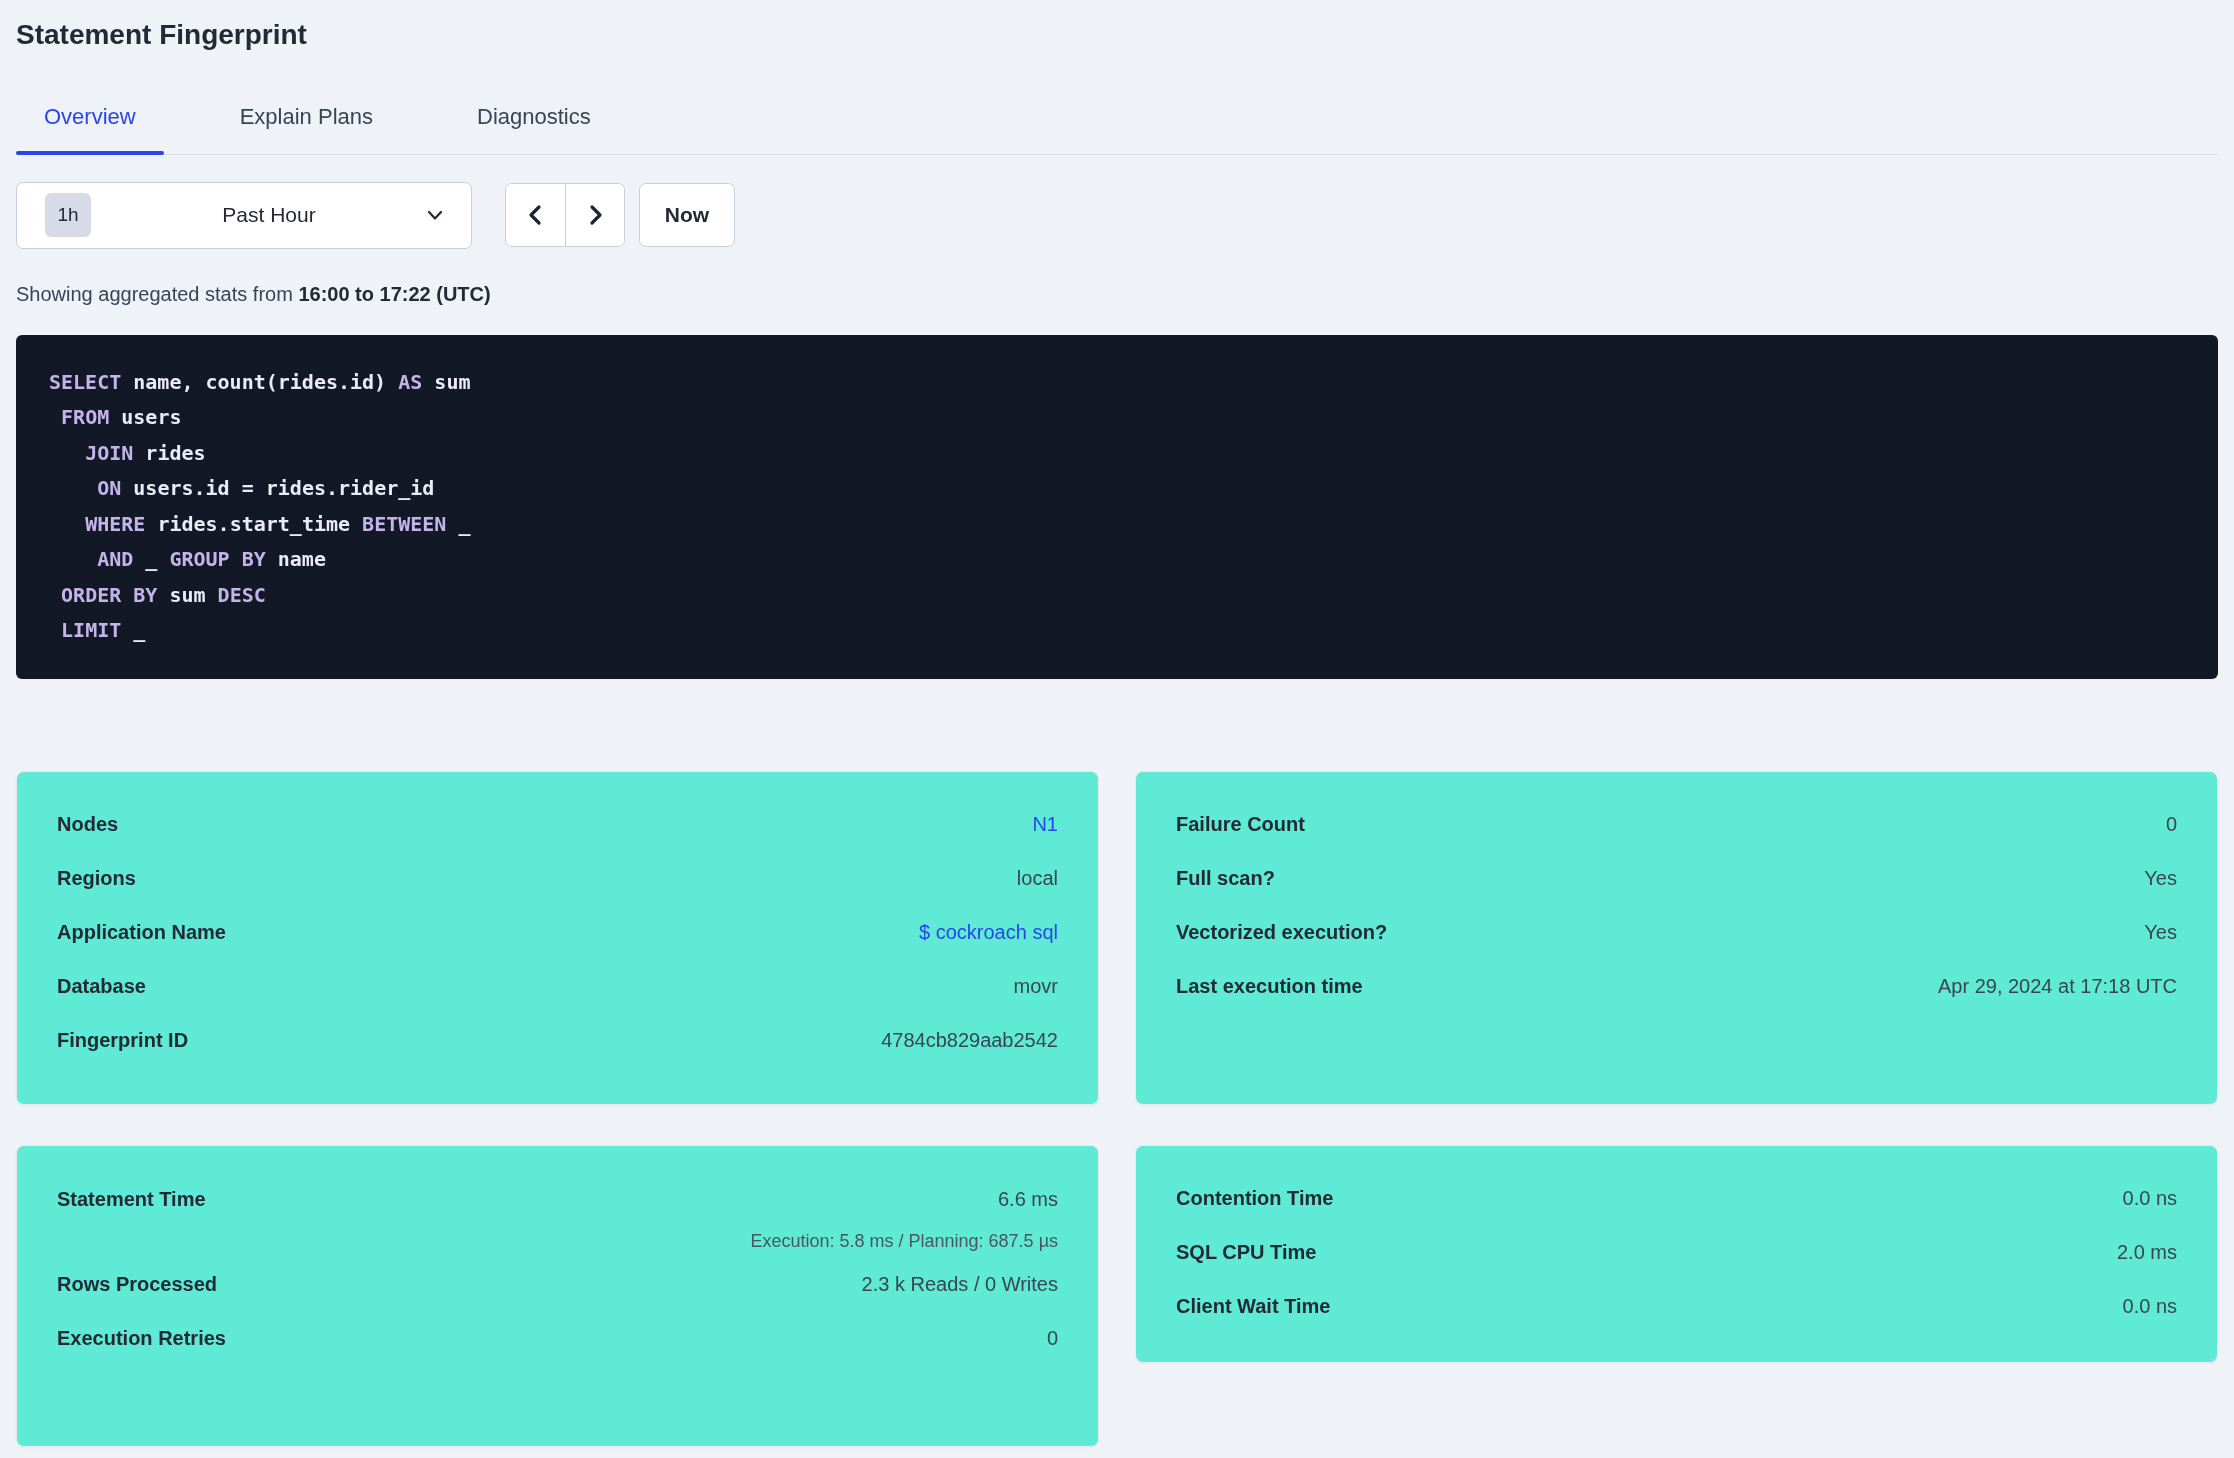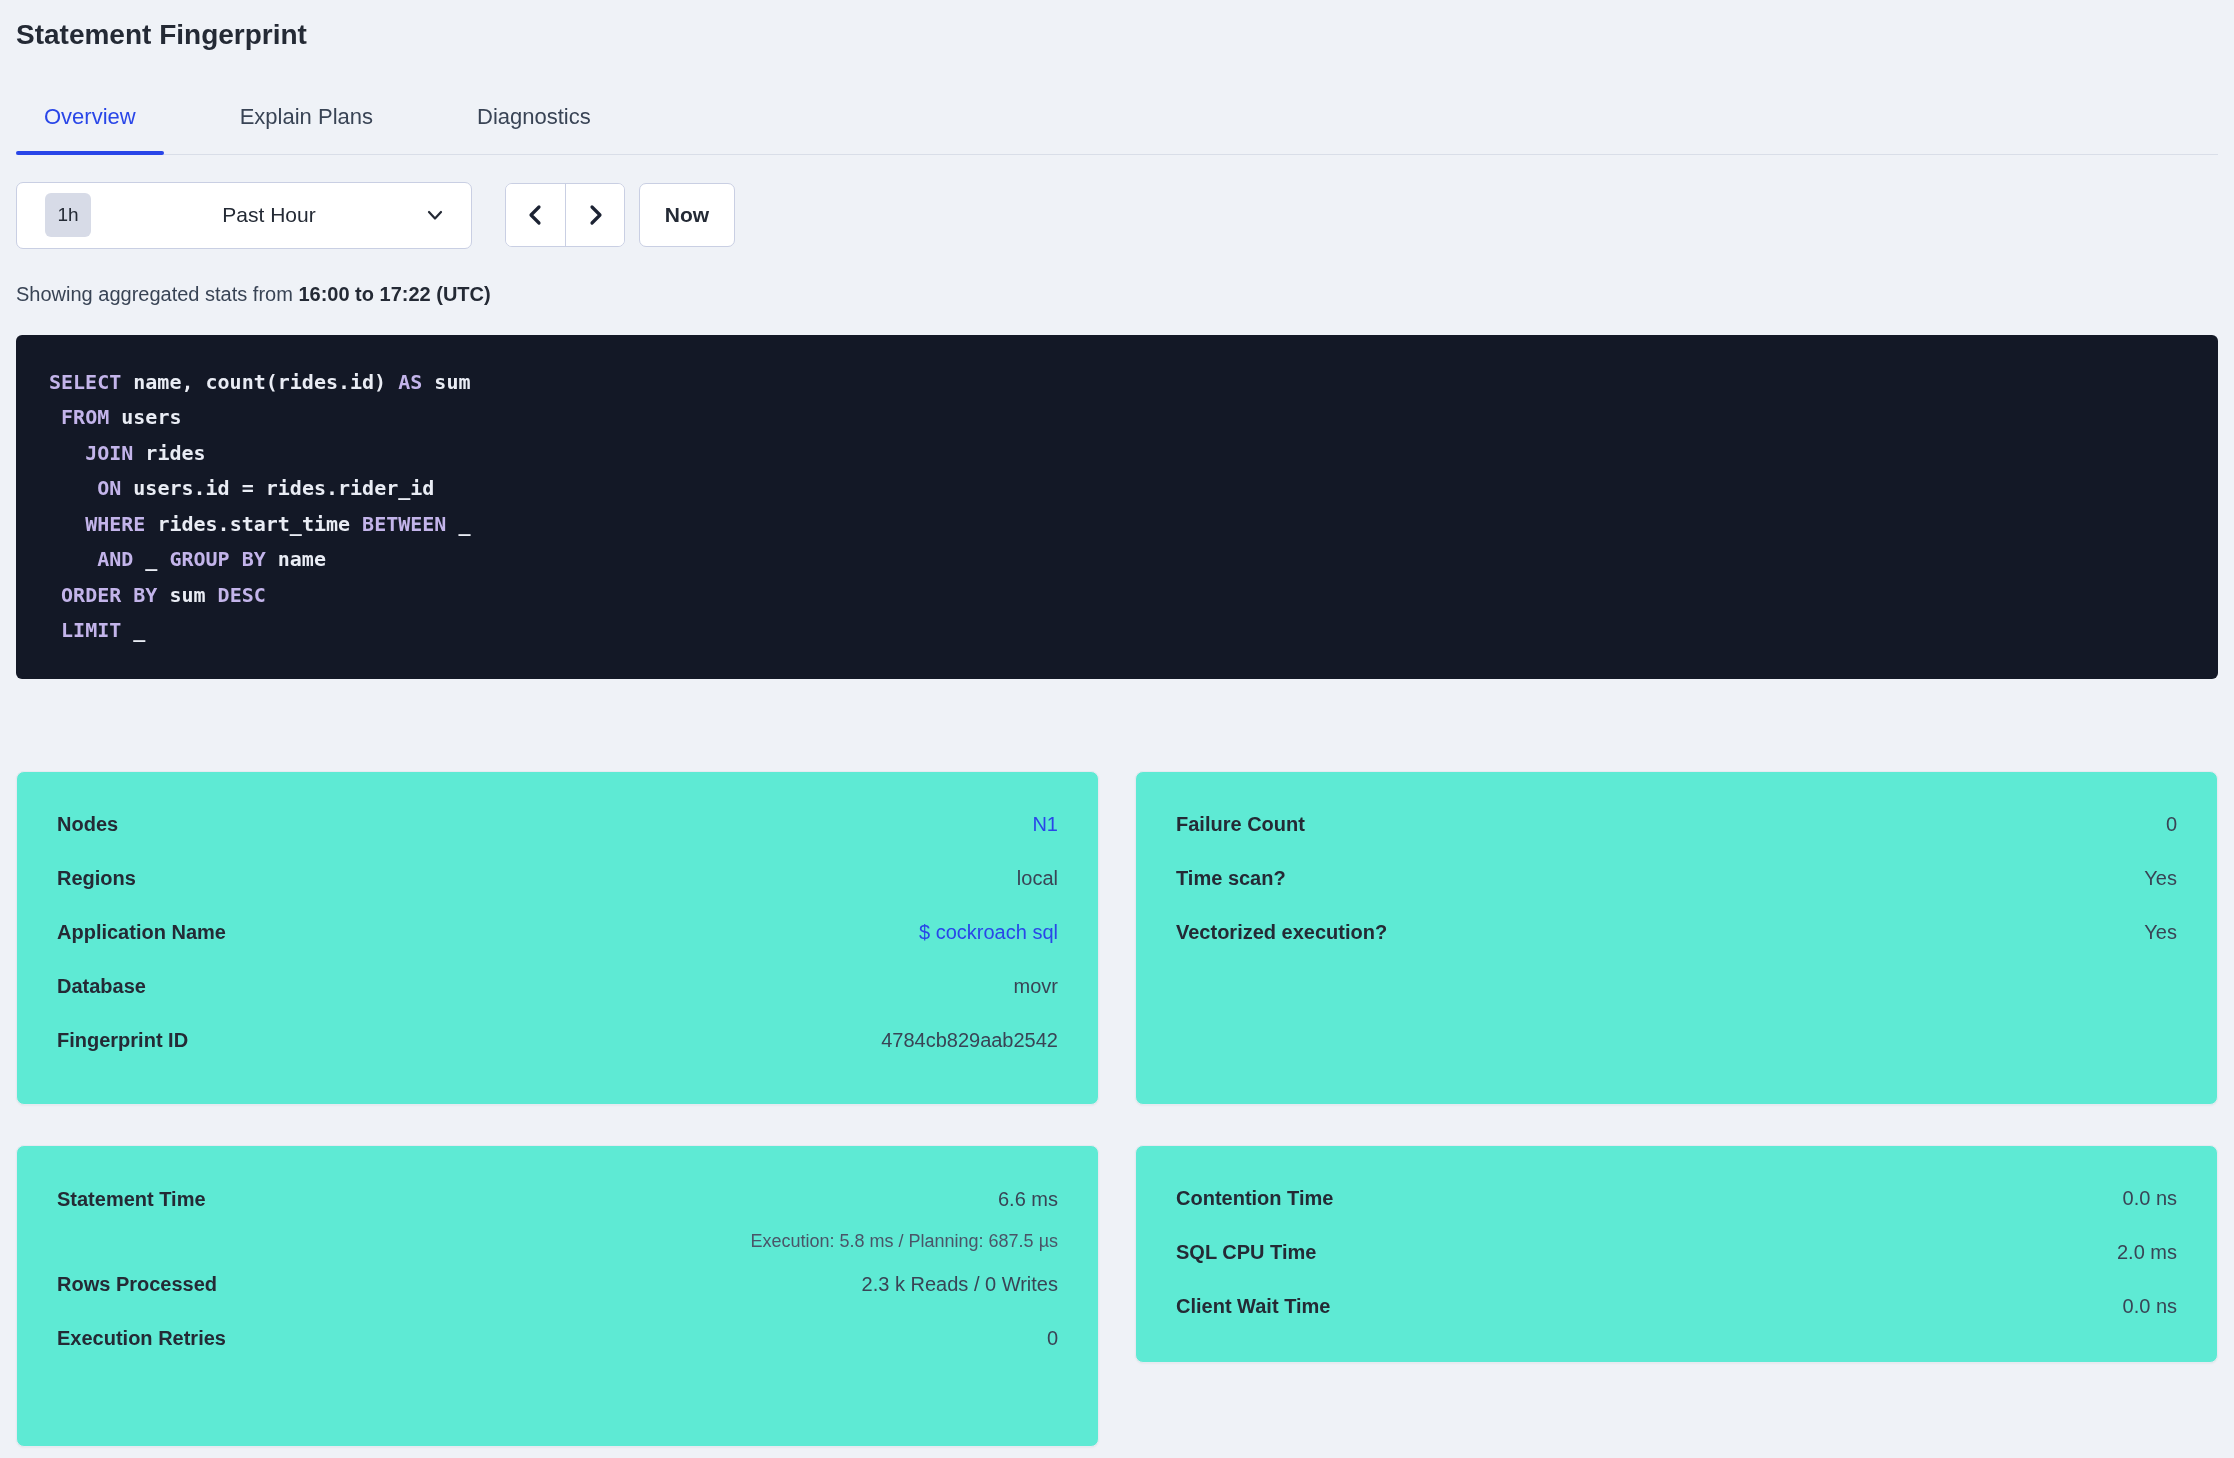--- a/index.html
+++ b/index.html
@@ -186,29 +186,35 @@
     </div>
     <div class="card h-top">
       <div id="card-details-right">
           <div class="row">
             <span class="row-label">Failure Count</span>
             <span class="row-value-wrap">
               <span class="row-value">0</span>
             </span>
           </div>
           <div class="row">
-            <span class="row-label">Time scan?</span>
+            <span class="row-label">Full scan?</span>
             <span class="row-value-wrap">
               <span class="row-value">Yes</span>
             </span>
           </div>
           <div class="row">
             <span class="row-label">Vectorized execution?</span>
             <span class="row-value-wrap">
               <span class="row-value">Yes</span>
+            </span>
+          </div>
+          <div class="row">
+            <span class="row-label">Last execution time</span>
+            <span class="row-value-wrap">
+              <span class="row-value">Apr 29, 2024 at 17:18 UTC</span>
             </span>
           </div>
         </div>
     </div>
     <div class="card h-bl">
       <div id="card-timing-left">
           <div class="row has-sub">
             <span class="row-label">Statement Time</span>
             <span class="row-value-wrap">
               <span class="row-value">6.6 ms</span>

